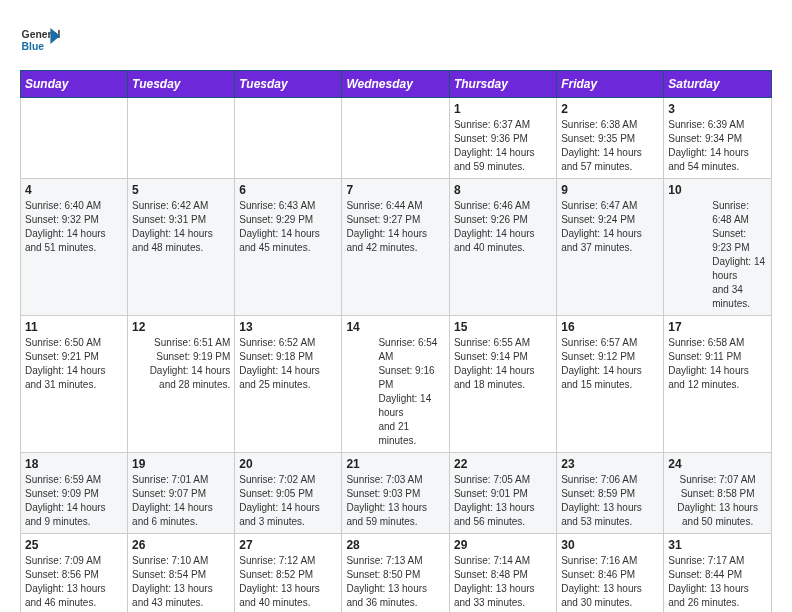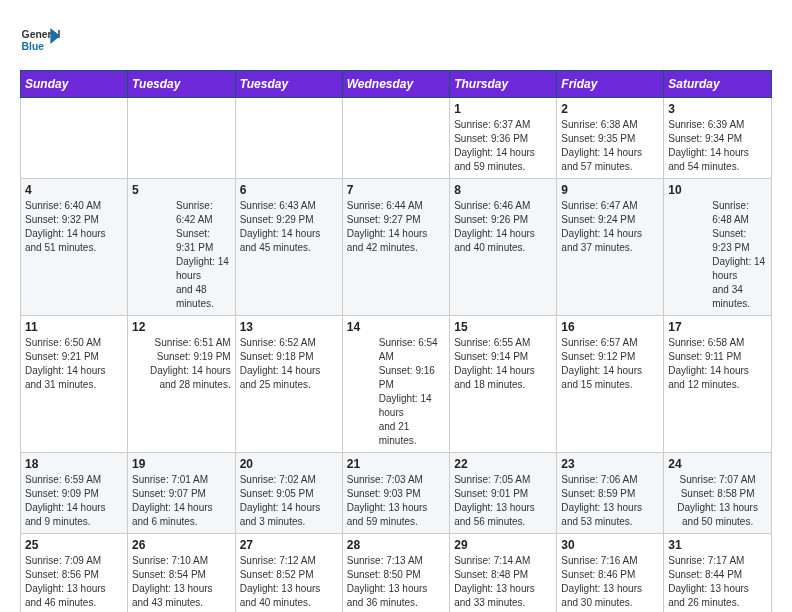--- a/index.html
+++ b/index.html
@@ -137,21 +137,21 @@
       <tr>
         <td>
           <span class="day-num">4</span>
           <div class="day-info" style="white-space: pre-line;">Sunrise: 6:40 AM
 Sunset: 9:32 PM
 Daylight: 14 hours
 and 51 minutes.</div>
         </td>
         <td>
           <span class="day-num">5</span>
-          <div class="day-info" style="white-space: pre-line; margin-left: 44px;">Sunrise: 6:42 AM
+          <div class="day-info" style="white-space: pre-line;">Sunrise: 6:42 AM
 Sunset: 9:31 PM
 Daylight: 14 hours
 and 48 minutes.</div>
         </td>
         <td>
           <span class="day-num">6</span>
           <div class="day-info" style="white-space: pre-line;">Sunrise: 6:43 AM
 Sunset: 9:29 PM
 Daylight: 14 hours
 and 45 minutes.</div>

